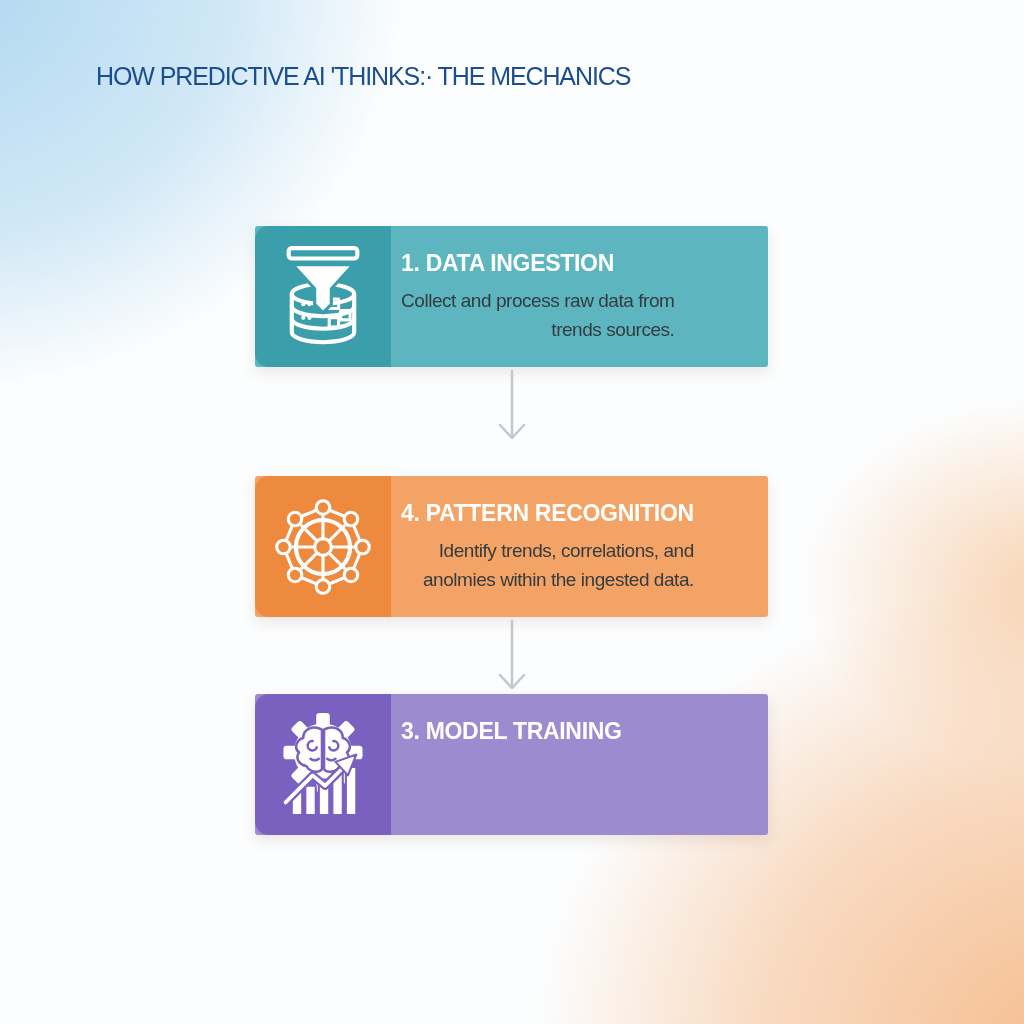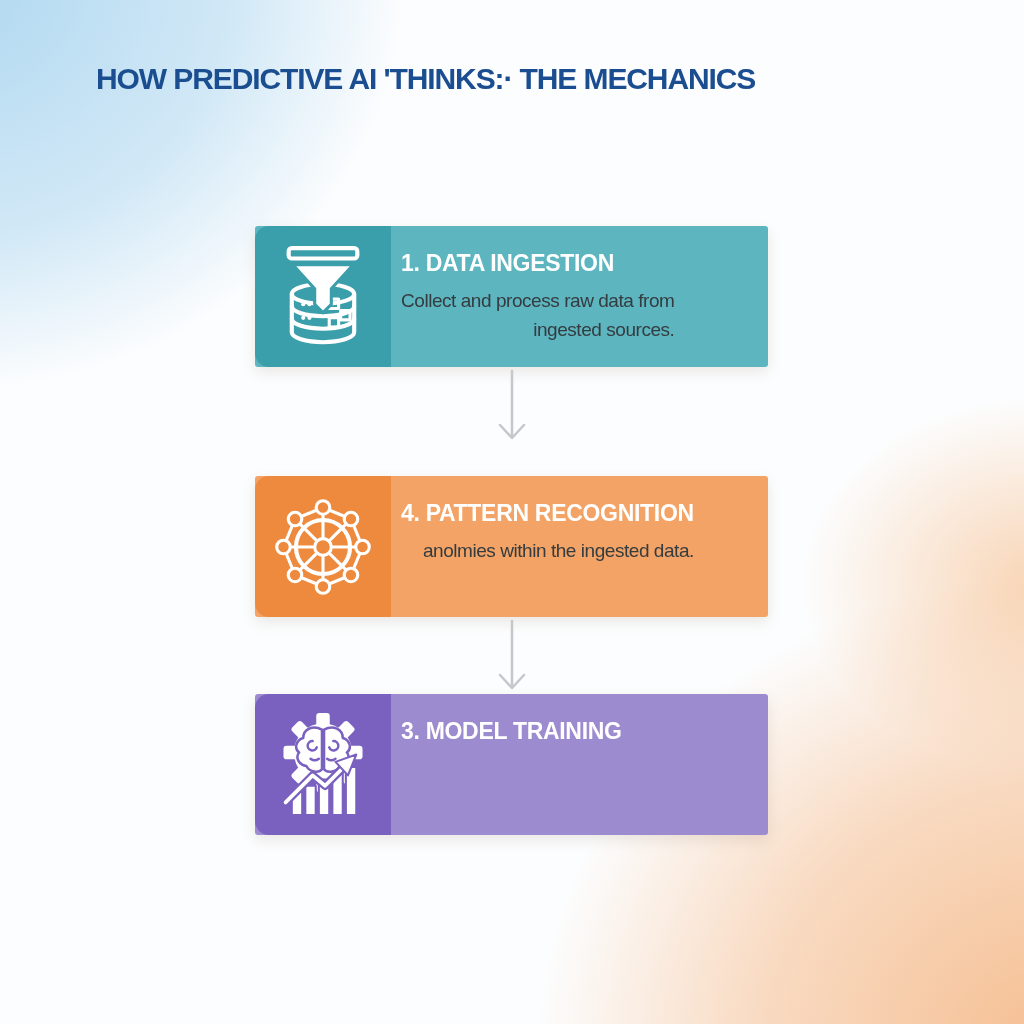--- a/index.html
+++ b/index.html
@@ -7,21 +7,21 @@
     width:1024px;height:1024px;position:relative;overflow:hidden;
     font-family:"Liberation Sans",sans-serif;
     background:
       radial-gradient(ellipse 62% 56% at -5% -2%, #aed7f0 0%, rgba(174,215,240,.55) 45%, rgba(174,215,240,0) 72%),
       radial-gradient(ellipse 68% 62% at 104% 103%, #f5bd8f 0%, rgba(246,191,146,.55) 45%, rgba(246,191,146,0) 76%),
       radial-gradient(ellipse 34% 26% at 102% 57%, rgba(247,198,155,.75) 0%, rgba(247,198,155,0) 70%),
       #fcfdfe;
   }
   .main-title{
     position:absolute;left:96px;top:62px;width:860px;
-    font-size:30px;font-weight:bold;color:var(--title-color,#1b4e91);
+    font-size:25px;font-weight:normal;color:var(--title-color,#1b4e91);
     letter-spacing:-1.1px;white-space:nowrap;
   }
   .step{
     position:absolute;left:255px;width:513px;height:141px;border-radius:3px;
     background:var(--light);box-shadow:0 5px 14px rgba(110,85,60,.13);
     display:flex;align-items:stretch;
   }
   .step-1{top:226px}.step-2{top:476px}.step-3{top:694px}
   .icon-sec{
     flex:0 0 136px;width:136px;background:var(--dark);
@@ -70,21 +70,21 @@
           <circle cx="37" cy="70" r="2"></circle>
       </g>
       <path class="dk-stroke" d="M21,19 H79 L58,42 V57 L50,65 L42,57 V42 Z" fill="#ffffff" stroke-width="3" stroke-linejoin="round"></path>
       <rect x="17" y="3" width="66" height="10" rx="3" fill="none" stroke="#ffffff" stroke-width="4"></rect>
     </svg>
   </div>
   <div class="content">
     <div class="step-title">1. DATA INGESTION</div>
     <div class="step-desc">
       <div class="desc-line">Collect and process raw data from</div>
-      <div class="desc-line">ingested sources.</div>
+      <div class="desc-line">trends sources.</div>
     </div>
   </div>
 </div>
 
 <div class="flow-arrow flow-arrow-1">
   <svg viewBox="0 0 32 80">
     <g fill="none" stroke="#c5c8ca" stroke-width="2.5" stroke-linecap="round" stroke-linejoin="round">
       <line x1="16" y1="2" x2="16" y2="68"></line>
       <polyline points="4,56 16,69 28,56"></polyline>
     </g>
@@ -108,20 +108,21 @@
           <circle cx="23.1" cy="76.9" r="6.5"></circle>
         <circle cx="12" cy="50" r="6.5"></circle>
           <circle cx="23.1" cy="23.1" r="6.5"></circle>
         <circle cx="50" cy="50" r="8"></circle>
       </g>
     </svg>
   </div>
   <div class="content">
     <div class="step-title">4. PATTERN RECOGNITION</div>
     <div class="step-desc">
+      <div class="desc-line">Identify trends, correlations, and</div>
       <div class="desc-line">anolmies within the ingested data.</div>
     </div>
   </div>
 </div>
 
 <div class="flow-arrow flow-arrow-2">
   <svg viewBox="0 0 32 80">
     <g fill="none" stroke="#c5c8ca" stroke-width="2.5" stroke-linecap="round" stroke-linejoin="round">
       <line x1="16" y1="2" x2="16" y2="68"></line>
       <polyline points="4,56 16,69 28,56"></polyline>

